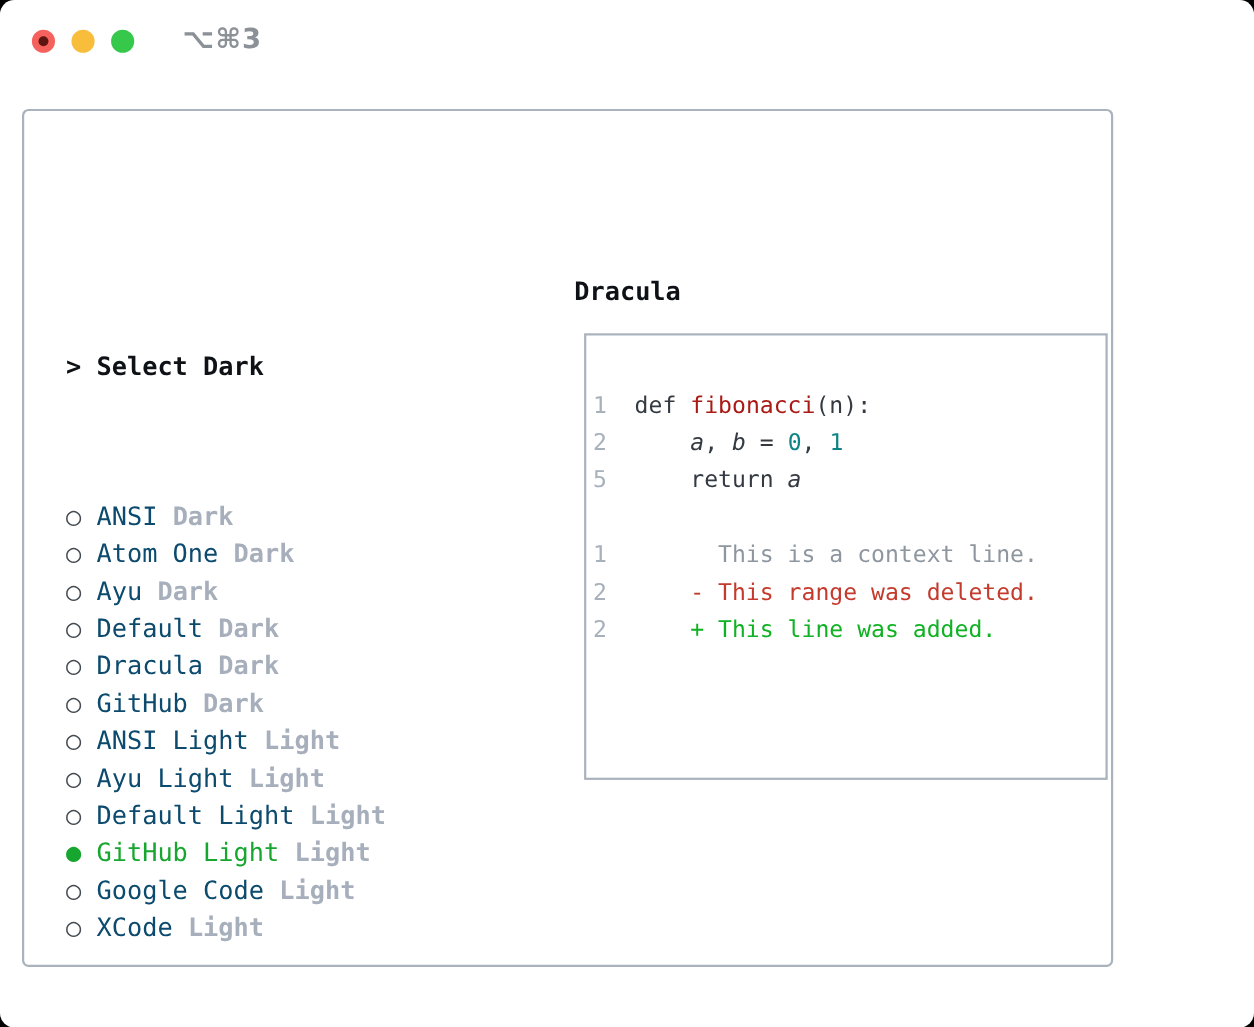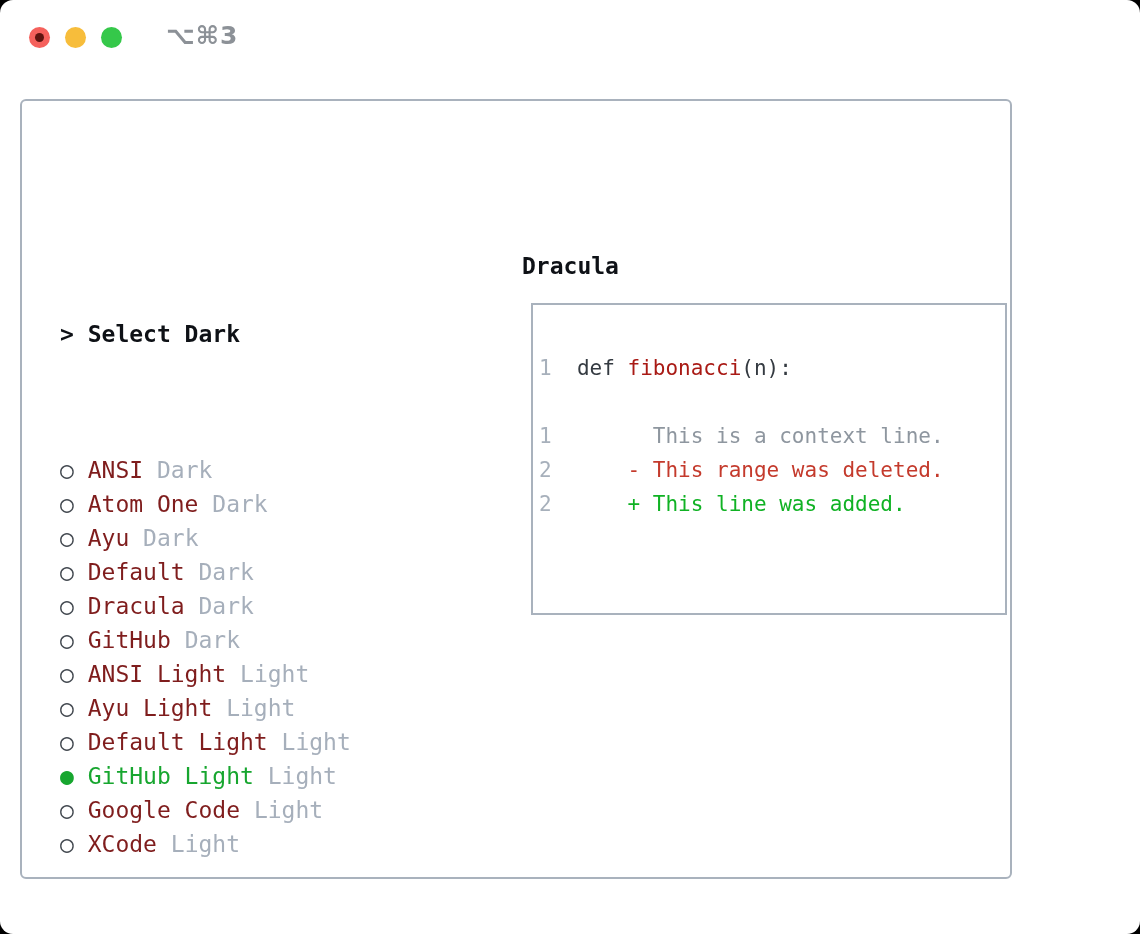--- a/index.html
+++ b/index.html
@@ -19,27 +19,27 @@
   .panel{position:absolute;left:20px;top:99px;width:992px;height:780px;border:2px solid var(--border,#a9b2bd);border-radius:6px;background:#fff;box-sizing:border-box;}
 
   
   .menu{position:absolute;left:38px;top:148px;font-size:23px;line-height:34px;white-space:pre;}
   .row{height:34px;}
   .pfx{display:inline-block;width:2ch;}
   .prompt{color:#0e1116;font-weight:bold;}
   .menu-title{color:#0e1116;font-weight:bold;}
   .radio{color:#454b52;}
   .radio-sel{color:var(--accent-green,#17a62f);}
-  .item-name{color:#7f1d1d;}
+  .item-name{color:#0c4a6e;}
   .item-name.sel{color:var(--accent-green,#17a62f);}
-  .variant{color:var(--muted,#a6afbb);}
+  .variant{color:var(--muted,#a6afbb);font-weight:bold;}
 
   
   .preview-title{position:absolute;left:500px;top:148px;font-size:23px;line-height:34px;font-weight:bold;color:#0e1116;}
-  .preview-box{position:absolute;left:509px;top:202px;width:476px;height:312px;border:2px solid var(--border,#a9b2bd);background:#fff;box-sizing:border-box;padding:46px 0 0 6px;overflow:hidden;}
+  .preview-box{position:absolute;left:509px;top:202px;width:476px;height:406px;border:2px solid var(--border,#a9b2bd);background:#fff;box-sizing:border-box;padding:46px 0 0 6px;overflow:hidden;}
   .cl{white-space:pre;line-height:34px;min-height:34px;font-size:21px;}
   .ln{display:inline-block;width:1ch;margin-right:2ch;color:var(--linenum,#a7b0bb);}
   .tk-pl{color:var(--code-plain,#343a41);}
   .tk-fn{color:var(--code-func,#a91a15);}
   .tk-nu{color:var(--code-number,#0e8585);}
   .tk-bi{color:var(--code-builtin,#1a93d3);}
   .tk-va{color:var(--code-plain,#343a41);font-style:italic;}
   .tk-ctx{color:var(--diff-context,#8e969f);}
   .tk-del{color:var(--diff-deleted,#c43a2c);}
   .tk-add{color:var(--diff-added,#10b224);text-align:center;}
@@ -72,20 +72,22 @@
       
 
       
       
     </div>
 
     <div class="preview-title">Dracula</div>
 
     <div class="preview-box" id="preview-code">
         <div class="cl"><span class="ln">1</span><span class="tk-pl">def </span><span class="tk-fn">fibonacci</span><span class="tk-pl">(n):</span></div>
+        <div class="cl"><span class="ln">2</span><span class="tk-pl">    </span><span class="tk-va">a</span><span class="tk-pl">, </span><span class="tk-va">b</span><span class="tk-pl"> = </span><span class="tk-nu">0</span><span class="tk-pl">, </span><span class="tk-nu">1</span></div>
+        <div class="cl"><span class="ln">5</span><span class="tk-pl">    return </span><span class="tk-va">a</span></div>
         <div class="cl"><span class="ln"></span></div>
         <div class="cl"><span class="ln">1</span><span class="tk-ctx">      This is a context line.</span></div>
         <div class="cl"><span class="ln">2</span><span class="tk-del">    - This range was deleted.</span></div>
         <div class="cl"><span class="ln">2</span><span class="tk-add">    + This line was added.</span></div>
       </div>
 
   </div>
 </div>
 
 </body></html>

